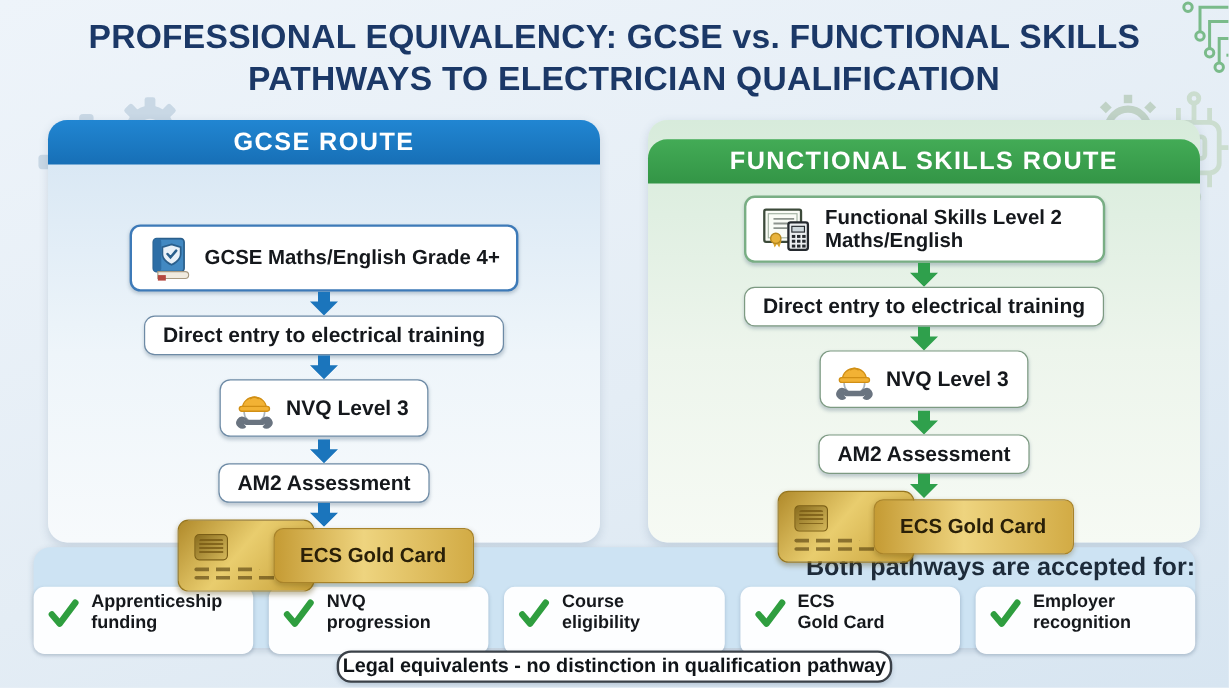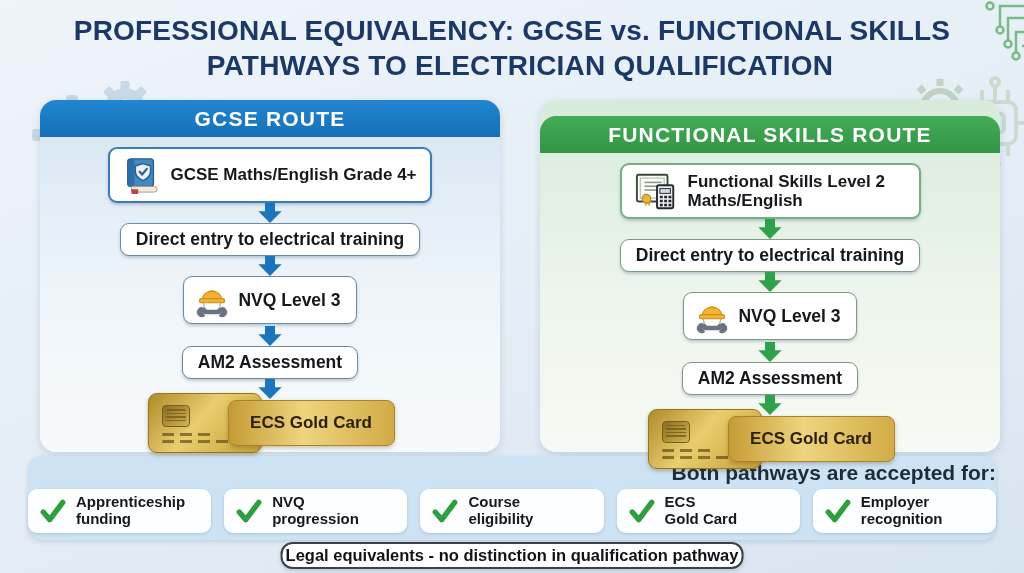--- a/index.html
+++ b/index.html
@@ -28,21 +28,21 @@
   .panel.green{left:540px;background:linear-gradient(180deg,#d7ebdb 0%,#edf5ec 55%,#f6faf4 100%);}
   .panel-header{height:37px;border-radius:16px 16px 0 0;display:flex;align-items:center;justify-content:center;
     color:#fff;font-size:21px;font-weight:800;letter-spacing:1.2px;}
   .blue .panel-header{background:linear-gradient(180deg,#2186d2 0%,#176fb6 100%);}
   .green .panel-header{background:linear-gradient(180deg,#43ab56 0%,#339546 100%);margin-top:16px;}
   .panel-body{display:flex;flex-direction:column;align-items:center;padding-top:10px;}
 
   .card{background:#fff;border-radius:9px;display:flex;align-items:center;justify-content:center;
     box-shadow:0 2px 3px rgba(40,70,100,.25);color:#15181c;font-weight:800;}
   .qual-card{min-height:44px;padding:4px 13px;gap:9px;font-size:17px;line-height:1.12;}
-  .blue .qual-card{border:2px solid #3d7ab8;}
+  .blue .qual-card{border:2px solid #3d7ab8;margin-top:40px;}
   .green .qual-card{border:2px solid #79ae84;}
   .step-card{height:31px;padding:0 15px;font-size:17.5px;}
   .blue .step-card{border:1.5px solid #6d8aa5;}
   .green .step-card{border:1.5px solid #7d9a82;}
   .nvq-card{height:42px;padding:2px 15px 2px 10px;gap:8px;font-size:17.5px;}
   .blue .nvq-card{border:1.5px solid #6d8aa5;}
   .green .nvq-card{border:1.5px solid #7d9a82;}
   .qtext{max-width:218px;}
   .blue .qtext{max-width:300px;}
 
@@ -67,21 +67,21 @@
     border:1px solid #a8832a;display:flex;align-items:center;justify-content:center;
     font-size:17px;font-weight:800;color:#2a2008;box-shadow:0 2px 4px rgba(90,70,10,.3);}
   .outcome{margin-top:3px;font-size:14px;font-weight:800;color:#1c1f24;letter-spacing:.3px;}
 
   
   .accepted{position:absolute;left:28px;top:456px;width:968px;height:84px;border-radius:14px;
     background:#cde3f3;box-shadow:0 2px 5px rgba(60,90,120,.18);}
   .accepted-heading{text-align:right;margin-top:5px;font-size:21px;font-weight:800;color:#1d2b3a;}
   .accepted-row{display:flex;justify-content:center;gap:13px;margin-top:4px;}
   .acc-card{width:178px;height:44px;background:#fdfeff;border-radius:9px;display:flex;align-items:center;
-    padding:0 8px 0 10px;gap:8px;box-shadow:0 1px 3px rgba(40,70,100,.22);}
+    padding:0 8px 12px 10px;gap:8px;box-shadow:0 1px 3px rgba(40,70,100,.22);}
   .acc-label{font-size:15px;font-weight:800;color:#15181c;line-height:1.12;}
 
   
   .footer-pill{position:absolute;top:542px;left:50%;transform:translateX(-50%);
     background:#fff;border:2.5px solid #3b4148;border-radius:12px;padding:2px 3px;
     font-size:16.5px;font-weight:800;color:#101418;white-space:nowrap;box-shadow:0 2px 4px rgba(40,70,100,.2);}
 </style>
 </head>
 <body>
 

